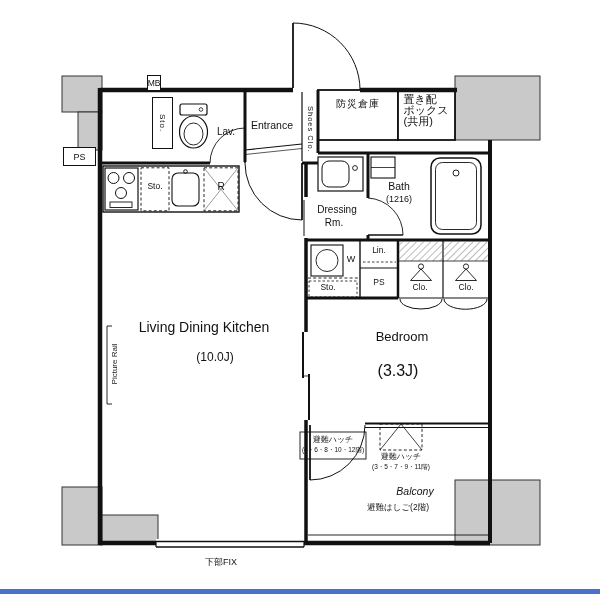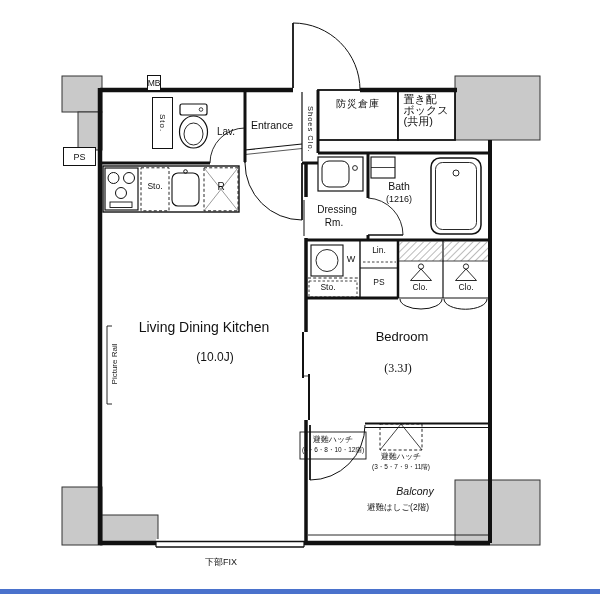--- a/index.html
+++ b/index.html
@@ -224,21 +224,21 @@
   <div class="cl" style="left:351px;top:254px;font-size:9px;">W</div>
   <div class="cl" style="left:328px;top:283px;font-size:8.5px;">Sto.</div>
   <div class="cl" style="left:420px;top:283px;font-size:8.5px;">Clo.</div>
   <div class="cl" style="left:466px;top:283px;font-size:8.5px;">Clo.</div>
   <div class="cl" style="left:155px;top:182px;font-size:8.5px;">Sto.</div>
   <div class="cl" style="left:221px;top:181px;font-size:10px;">R</div>
 
   <div class="cl" style="left:204px;top:319px;font-size:14px;">Living Dining Kitchen</div>
   <div class="cl" style="left:215px;top:351px;font-size:12px;">(10.0J)</div>
   <div class="cl" style="left:398px;top:330px;font-size:13px;padding-left:8px;">Bedroom</div>
-  <div class="cl" style="left:398px;top:362px;font-size:12px;font-family:Liberation Serif, serif;">(3.3J)</div>
+  <div class="cl" style="left:398px;top:362px;font-size:16px;">(3.3J)</div>
 
   <div class="cl" style="left:333px;top:435px;font-size:8px;">避難ハッチ</div>
   <div class="cl" style="left:333px;top:446px;font-size:6.5px;">(4・6・8・10・12階)</div>
   <div class="cl" style="left:401px;top:452px;font-size:8px;">避難ハッチ</div>
   <div class="cl" style="left:401px;top:463px;font-size:6.5px;">(3・5・7・9・11階)</div>
 
   <div class="cl" style="left:415px;top:485px;font-size:10.5px;font-style:italic;">Balcony</div>
   <div class="cl" style="left:398px;top:503px;font-size:8.5px;">避難はしご(2階)</div>
   <div class="cl" style="left:221px;top:557px;font-size:9px;">下部FIX</div>
 

